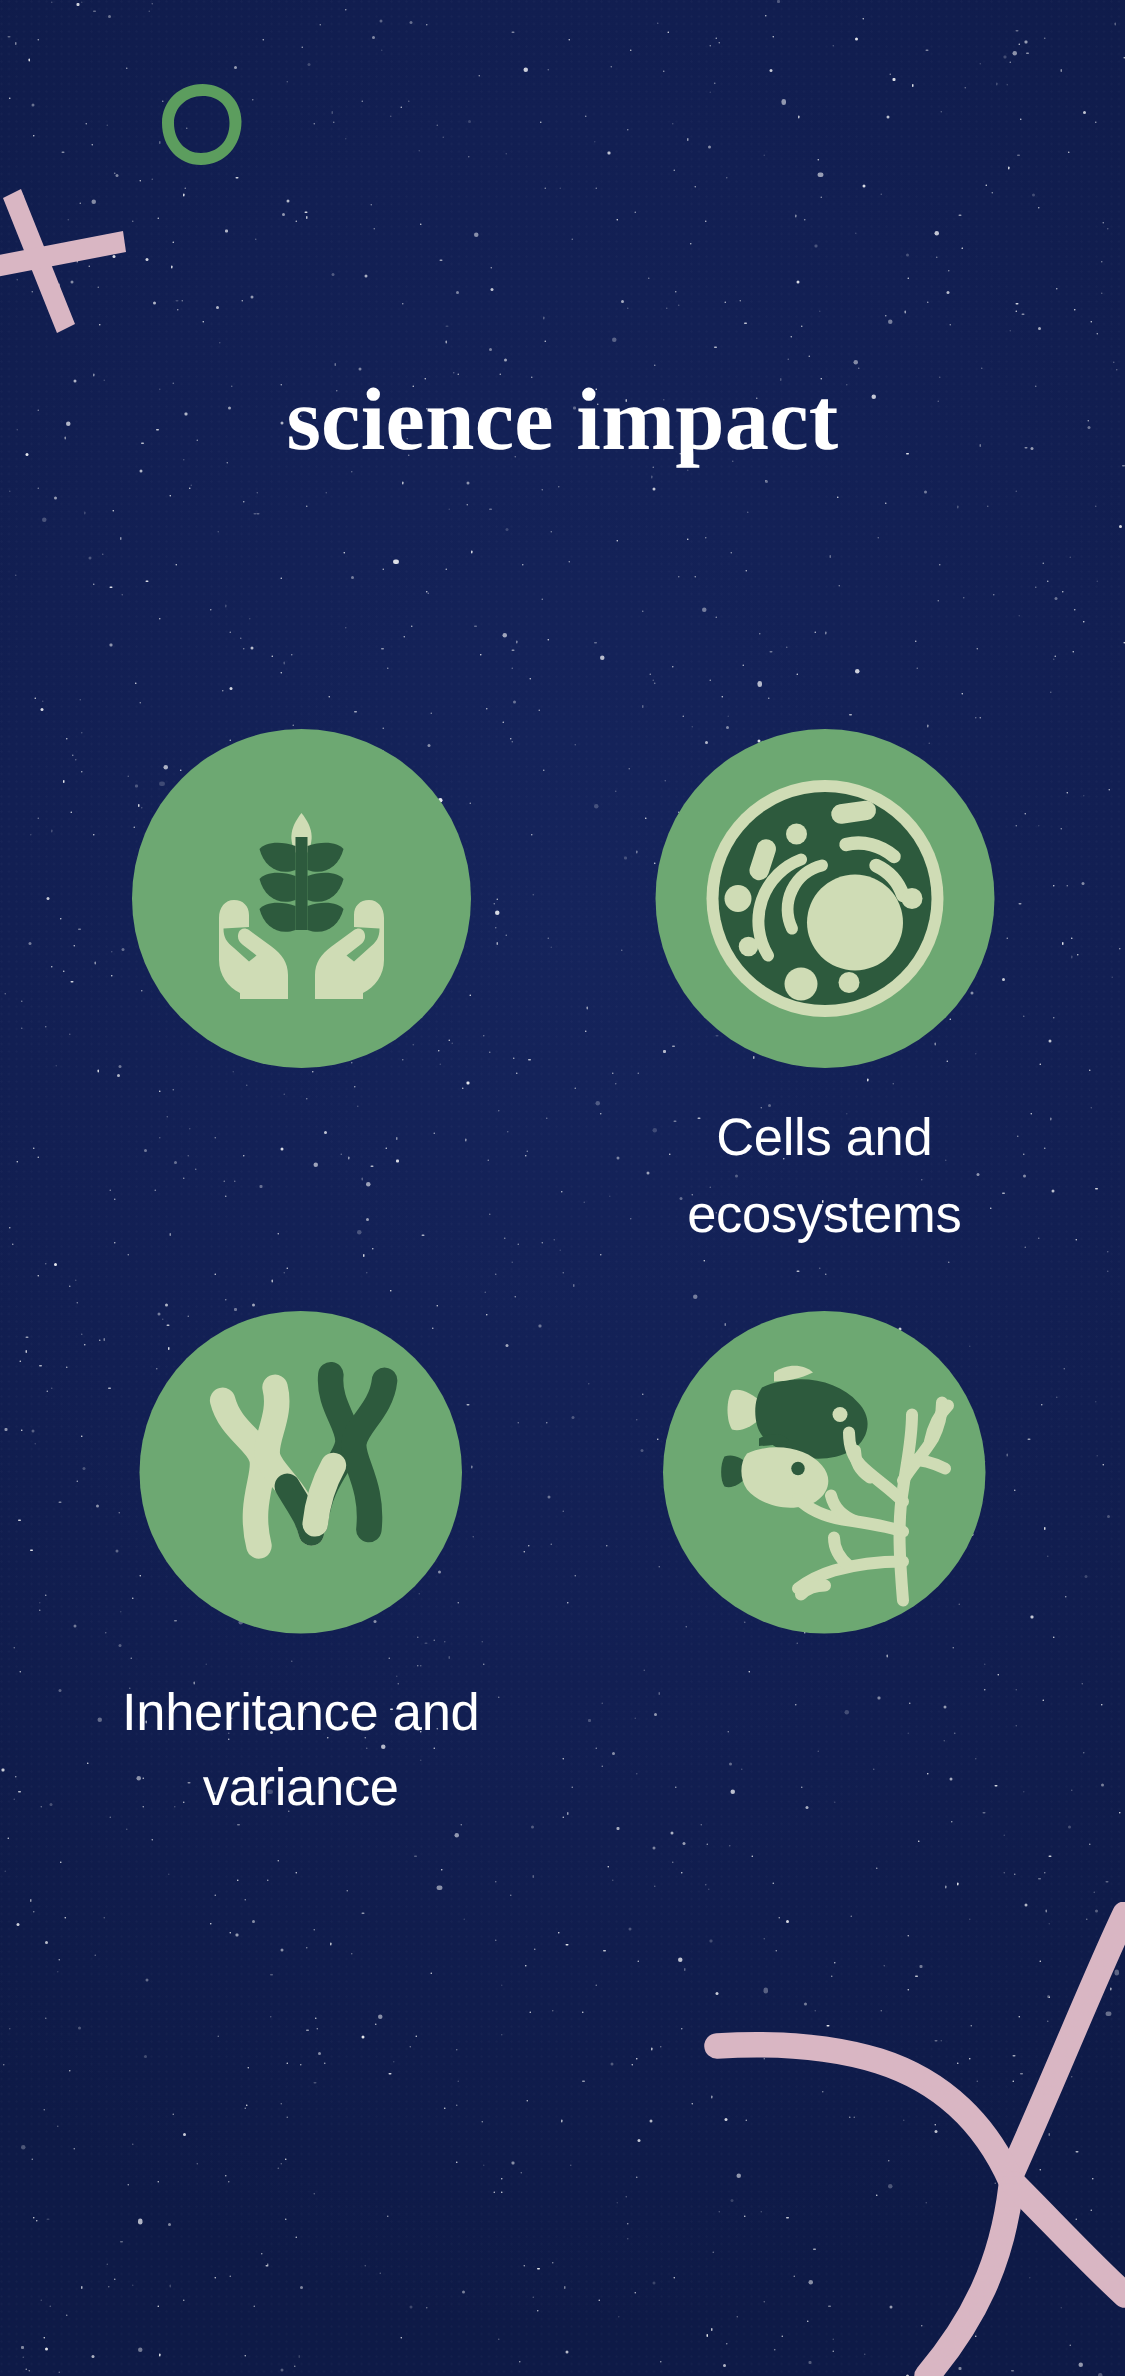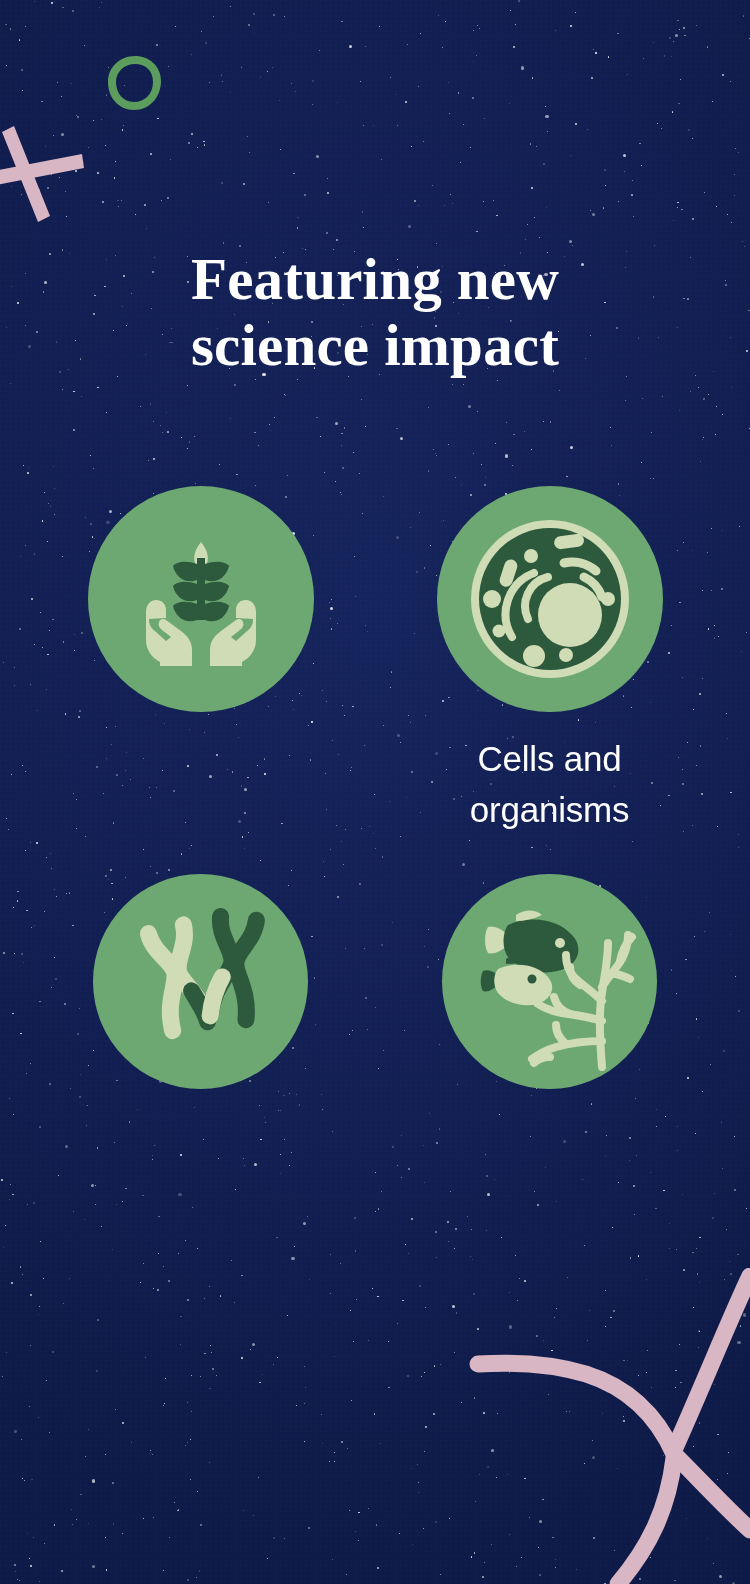--- a/index.html
+++ b/index.html
@@ -1624,21 +1624,20 @@
     <path d="M31 4 C45 4 57 14 57 29 C57 45 46 58 30 58 C15 58 4 46 4 30 C4 15 16 4 31 4 Z
              M31 12 C20 12 12 20 12 30 C12 41 19 50 30 50 C41 50 49 42 49 30 C49 19 42 12 31 12 Z" fill="#5c9d5e"></path>
   </svg>
 
   <svg class="doodle" id="cross-doodle" viewBox="0 0 118 110">
     <path d="M24 14 L36 8 L72 98 L60 104 Z" fill="#d9b6c3"></path>
     <path d="M2 70 L0 56 L104 36 L106 50 Z" fill="#d9b6c3"></path>
   </svg>
 
   <h1 class="headline">
-    <span class="l1">Featuring new</span>
     <span class="l2">science impact</span>
   </h1>
 
   <div class="topics">
 
     <div class="topic">
       <div class="badge">
         <svg width="150" height="150" viewBox="0 0 150 150">
 
           <path d="M75 18 C83 28 85 38 75 50 C65 38 67 28 75 18 Z" fill="#cfdcb5"></path>
@@ -1682,21 +1681,21 @@
 
           <circle cx="65" cy="41" r="7" fill="#cfdcb5"></circle>
           <circle cx="26" cy="84" r="9" fill="#cfdcb5"></circle>
           <circle cx="33" cy="116" r="6.5" fill="#cfdcb5"></circle>
           <circle cx="68" cy="141" r="11" fill="#cfdcb5"></circle>
           <circle cx="100" cy="140" r="7" fill="#cfdcb5"></circle>
           <circle cx="142" cy="84" r="7" fill="#cfdcb5"></circle>
         </svg>
       </div>
       <div class="topic-label">Cells and
-organisms</div>
+ecosystems</div>
     </div>
 
     <div class="topic row2">
       <div class="badge">
         <svg width="158" height="158" viewBox="0 0 158 158">
           <g transform="rotate(-14 56 84)">
 
             <path d="M40 26 C40 46 56 58 56 70 C56 82 40 96 40 126" fill="none" stroke="#cfdcb5" stroke-width="17" stroke-linecap="round"></path>
             <path d="M76 26 C76 46 60 58 60 70 C60 82 76 96 76 126" fill="none" stroke="#cfdcb5" stroke-width="17" stroke-linecap="round"></path>
 
@@ -1704,20 +1703,22 @@
           </g>
           <g transform="rotate(6 110 78)">
 
             <path d="M92 16 C92 36 108 48 108 60 C108 72 92 86 92 116" fill="none" stroke="#2d5a3d" stroke-width="17" stroke-linecap="round"></path>
             <path d="M128 16 C128 36 112 48 112 60 C112 72 128 86 128 116" fill="none" stroke="#2d5a3d" stroke-width="17" stroke-linecap="round"></path>
 
             <path d="M100 76 C94 90 92 102 92 116" fill="none" stroke="#cfdcb5" stroke-width="17" stroke-linecap="round"></path>
           </g>
         </svg>
       </div>
+      <div class="topic-label">Inheritance and
+variance</div>
     </div>
 
     <div class="topic row2">
       <div class="badge">
         <svg width="200" height="200" viewBox="0 0 200 200">
 
           <g>
             <path d="M60 56 C52 48 44 44 38 46 C34 52 34 66 38 72 C44 74 52 70 60 62 Z" fill="#cfdcb5"></path>
             <path d="M58 44 C80 34 108 38 122 54 C132 64 130 78 118 86 C100 96 72 92 58 76
                      C52 68 52 52 58 44 Z" fill="#2d5a3d"></path>

